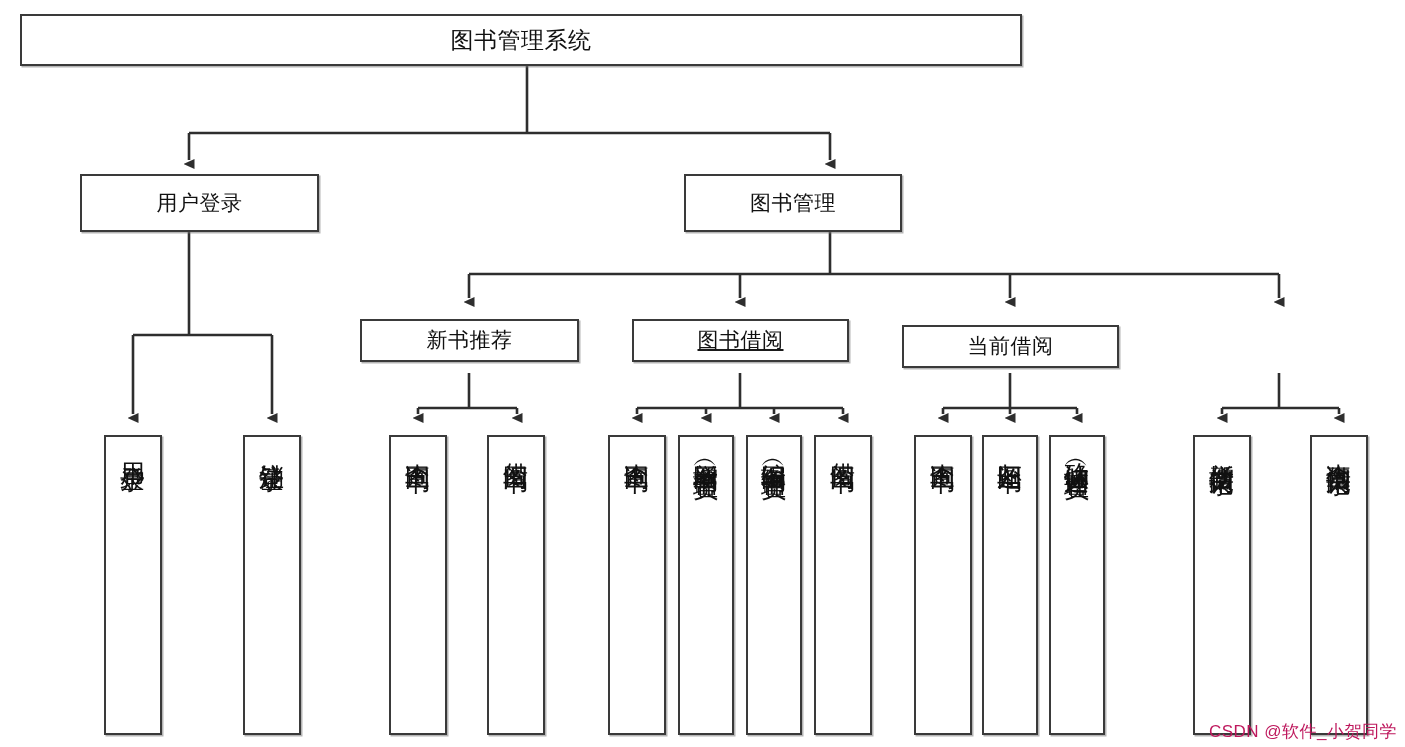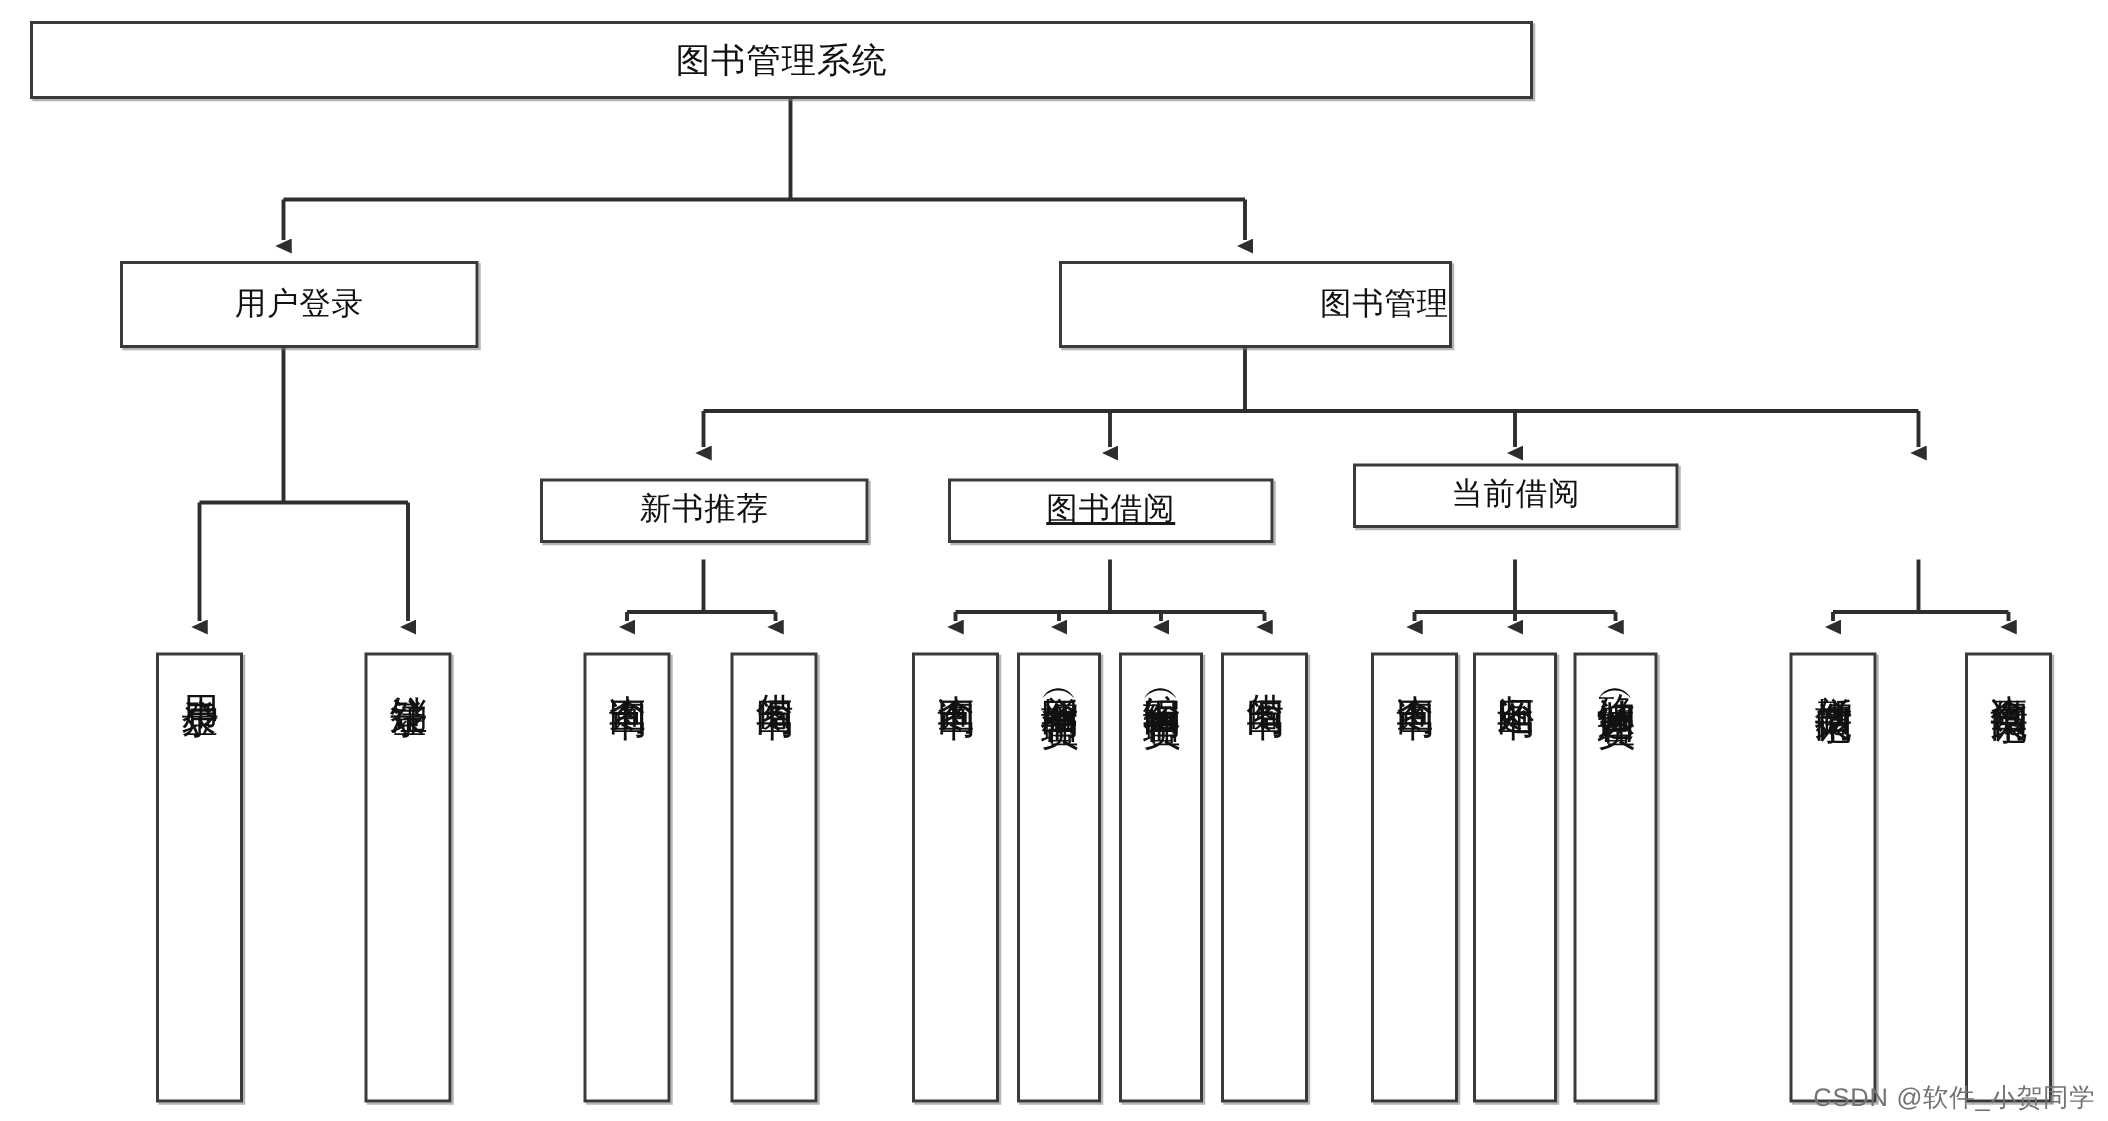--- a/index.html
+++ b/index.html
@@ -68,21 +68,21 @@
     letter-spacing:2px;
     white-space:normal;
     max-height:288px;
   }
 
   .watermark{
     position:absolute;
     right:8px;
     bottom:4px;
     font-size:17px;
-    color:#737373;
+    color:#be185d;
     letter-spacing:0.5px;
     z-index:5;
     user-select:none;
     white-space:nowrap;
   }
 </style>
 </head>
 <body>
 
 <div id="diagram">
@@ -137,31 +137,31 @@
     </g>
   </svg>
 
   <div class="node root">
     <span class="label">图书管理系统</span>
   </div>
 
   <div class="node lvl1" style="left:80px; top:174px; width:239px;">
     <span class="label">用户登录</span>
   </div>
-  <div class="node lvl1" style="left:706px; top:174px; width:262px;justify-content:flex-end;">
+  <div class="node lvl1" style="left:684px; top:174px; width:218px;">
     <span class="label">图书管理</span>
   </div>
 
   <div class="node lvl2" style="left:360px; top:319px; width:219px;">
     <span class="label">新书推荐</span>
   </div>
   <div class="node lvl2" style="left:632px; top:319px; width:217px;text-decoration:underline;">
     <span class="label">图书借阅</span>
   </div>
-  <div class="node lvl2" style="left:902px; top:309px; width:217px;">
+  <div class="node lvl2" style="left:902px; top:325px; width:217px;">
     <span class="label">当前借阅</span>
   </div>
 
   <div class="node leaf" style="left:104px; width:58px;">
     <span class="label">用户登录</span>
   </div>
   <div class="node leaf" style="left:243px; width:58px;">
     <span class="label">注销登录</span>
   </div>
 

